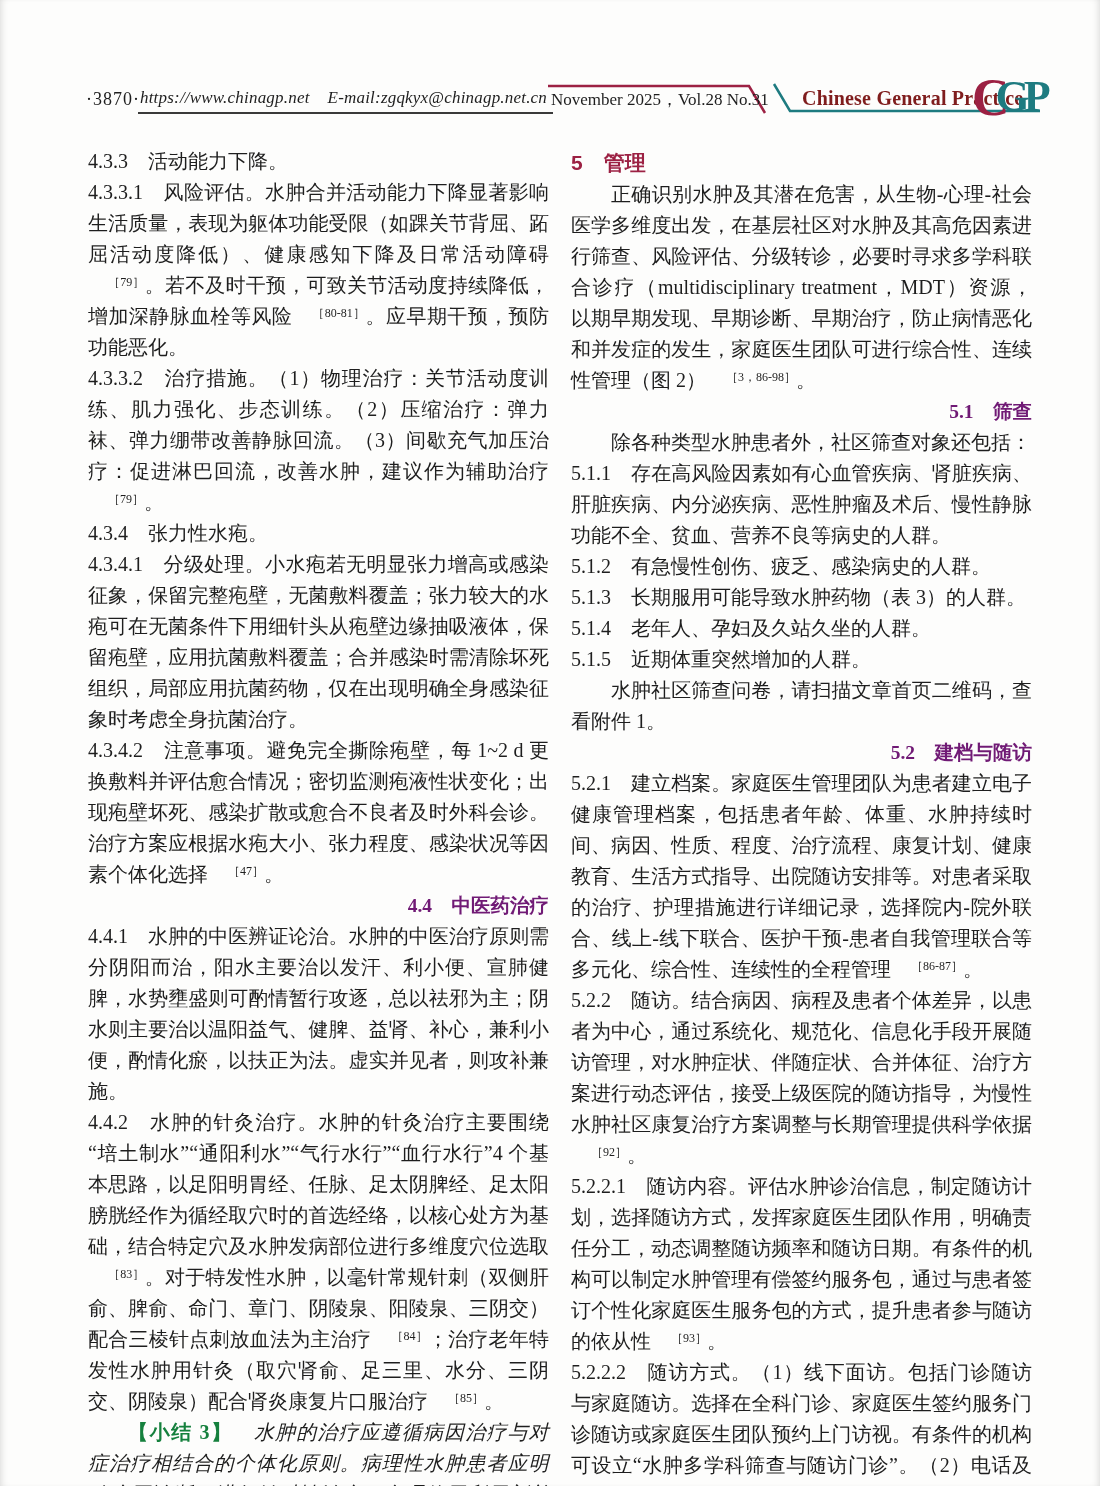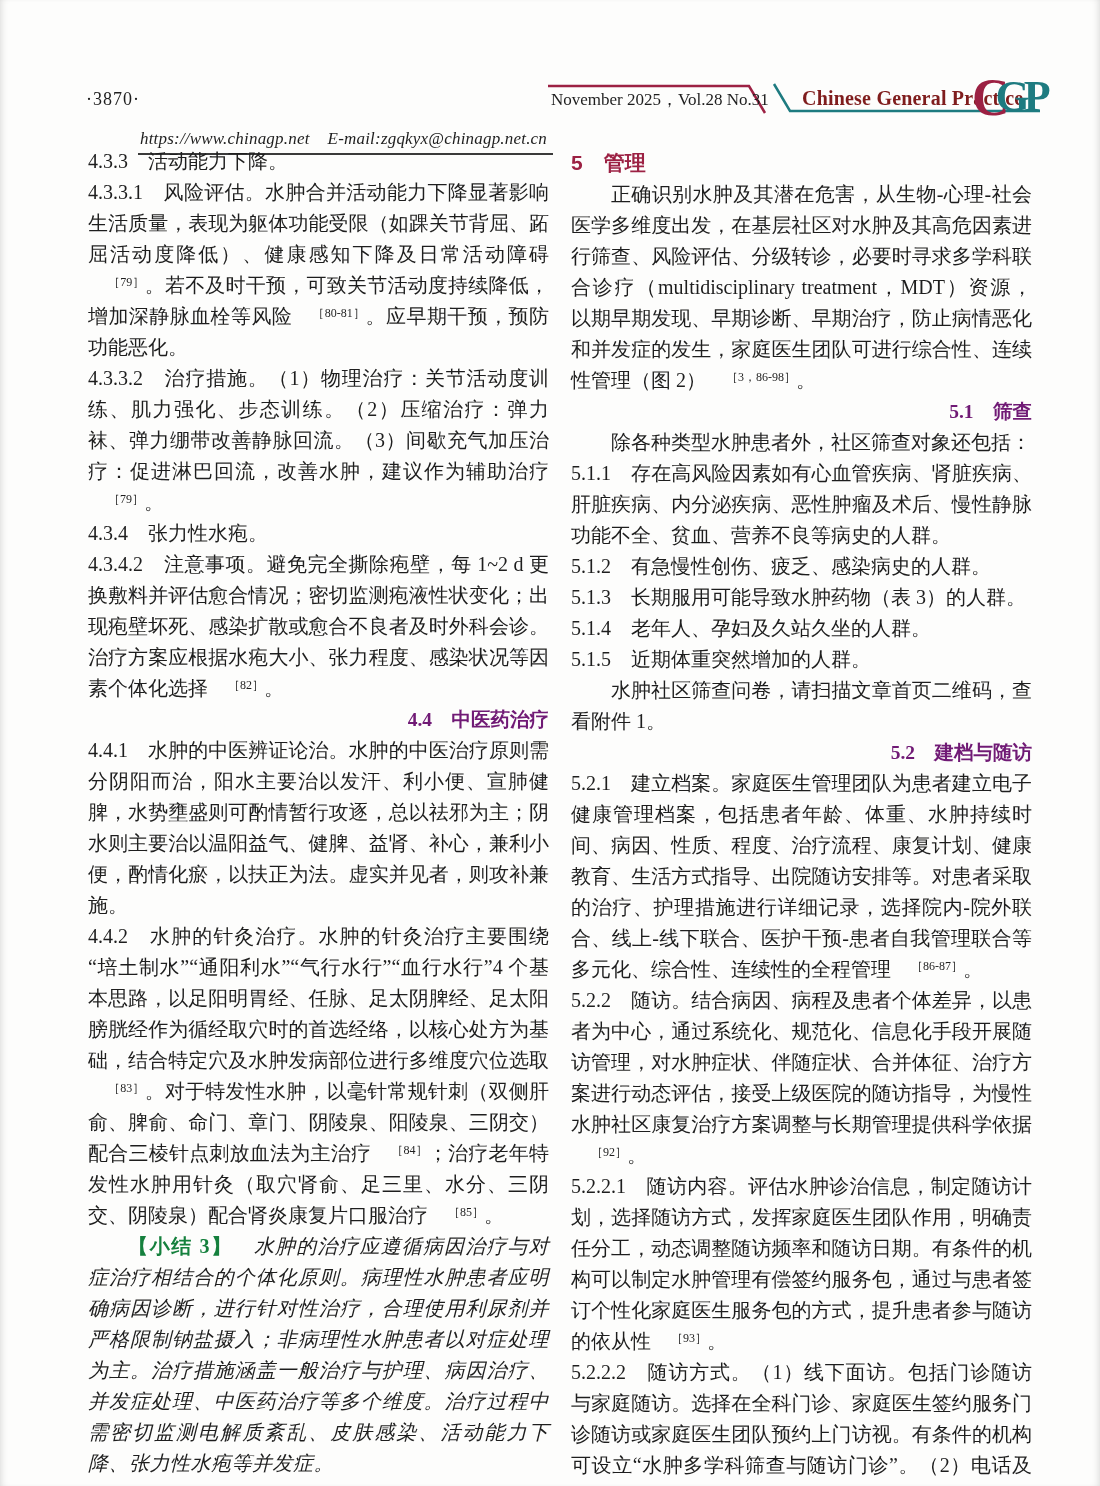--- a/index.html
+++ b/index.html
@@ -12,21 +12,21 @@
   .page{
     position:relative;width:1100px;height:1486px;
     background:#fdfdfc;overflow:hidden;
     box-shadow:inset 6px 0 8px -6px rgba(0,0,0,.18), inset -6px 0 8px -6px rgba(0,0,0,.18);
   }
   
   .hdr{position:absolute;top:0;left:0;width:1100px;height:140px;}
   .hdr-pagenum{position:absolute;left:86px;top:89px;font-size:18px;letter-spacing:1px;}
   .hdr-links{
     position:absolute;left:138px;top:88px;font-size:17px;font-style:italic;
-    border-bottom:2px solid #3a3a3a;padding:0 6px 4px 2px;letter-spacing:.2px;margin-top:41px;
+    border-bottom:2px solid #3a3a3a;padding:0 6px 4px 2px;letter-spacing:.2px;
   }
   .hdr-links .sep{display:inline-block;width:18px;}
   .hdr-issue{position:absolute;left:551px;top:88px;font-size:17px;}
   .hdr-journal{
     position:absolute;left:802px;top:87px;font-size:20px;font-weight:bold;
     color:#7f1d1d;font-family:"Liberation Serif","DejaVu Serif",serif;letter-spacing:.2px;
   }
   .logo{position:absolute;left:972px;top:72px;font-weight:bold;line-height:1;
         font-family:"Liberation Serif","DejaVu Serif",serif;}
   .logo span{display:inline-block;}
@@ -77,21 +77,22 @@
     <span class="hdr-journal">Chinese General Practice</span>
     <span class="logo"><span class="logo-c">C</span><span class="logo-g">G</span><span class="logo-p">P</span></span>
   </div>
 
   <div class="columns">
     <div class="col" id="col-left">
         <p class="para"><span>4.3.3　活动能力下降。</span></p>
         <p class="para"><span>4.3.3.1　风险评估。水肿合并活动能力下降显著影响生活质量，表现为躯体功能受限（如踝关节背屈、跖屈活动度降低）、健康感知下降及日常活动障碍</span><sup class="ref">［79］</sup><span>。若不及时干预，可致关节活动度持续降低，增加深静脉血栓等风险</span><sup class="ref">［80-81］</sup><span>。应早期干预，预防功能恶化。</span></p>
         <p class="para"><span>4.3.3.2　治疗措施。（1）物理治疗：关节活动度训练、肌力强化、步态训练。（2）压缩治疗：弹力袜、弹力绷带改善静脉回流。（3）间歇充气加压治疗：促进淋巴回流，改善水肿，建议作为辅助治疗</span><sup class="ref">［79］</sup><span>。</span></p>
         <p class="para"><span>4.3.4　张力性水疱。</span></p>
-        <p class="para"><span>4.3.4.2　注意事项。避免完全撕除疱壁，每 1~2 d 更换敷料并评估愈合情况；密切监测疱液性状变化；出现疱壁坏死、感染扩散或愈合不良者及时外科会诊。治疗方案应根据水疱大小、张力程度、感染状况等因素个体化选择</span><sup class="ref">［82］</sup><span>。</span></p>
+        <p class="para"><span>4.3.4.1　分级处理。小水疱若无明显张力增高或感染征象，保留完整疱壁，无菌敷料覆盖；张力较大的水疱可在无菌条件下用细针头从疱壁边缘抽吸液体，保留疱壁，应用抗菌敷料覆盖；合并感染时需清除坏死组织，局部应用抗菌药物，仅在出现明确全身感染征象时考虑全身抗菌治疗。</span></p>
+        <p class="para"><span>4.3.4.2　注意事项。避免完全撕除疱壁，每 1~2 d 更换敷料并评估愈合情况；密切监测疱液性状变化；出现疱壁坏死、感染扩散或愈合不良者及时外科会诊。治疗方案应根据水疱大小、张力程度、感染状况等因素个体化选择</span><sup class="ref">［47］</sup><span>。</span></p>
         <h3 class="h2"><span>4.4　中医药治疗</span></h3>
         <p class="para"><span>4.4.1　水肿的中医辨证论治。水肿的中医治疗原则需分阴阳而治，阳水主要治以发汗、利小便、宣肺健脾，水势壅盛则可酌情暂行攻逐，总以祛邪为主；阴水则主要治以温阳益气、健脾、益肾、补心，兼利小便，酌情化瘀，以扶正为法。虚实并见者，则攻补兼施。</span></p>
         <p class="para"><span>4.4.2　水肿的针灸治疗。水肿的针灸治疗主要围绕“培土制水”“通阳利水”“气行水行”“血行水行”4 个基本思路，以足阳明胃经、任脉、足太阴脾经、足太阳膀胱经作为循经取穴时的首选经络，以核心处方为基础，结合特定穴及水肿发病部位进行多维度穴位选取</span><sup class="ref">［83］</sup><span>。对于特发性水肿，以毫针常规针刺（双侧肝俞、脾俞、命门、章门、阴陵泉、阳陵泉、三阴交）配合三棱针点刺放血法为主治疗</span><sup class="ref">［84］</sup><span>；治疗老年特发性水肿用针灸（取穴肾俞、足三里、水分、三阴交、阴陵泉）配合肾炎康复片口服治疗</span><sup class="ref">［85］</sup><span>。</span></p>
         <p class="summary"><span class="lbl">【小结 3】</span><span>　水肿的治疗应遵循病因治疗与对症治疗相结合的个体化原则。病理性水肿患者应明确病因诊断，进行针对性治疗，合理使用利尿剂并严格限制钠盐摄入；非病理性水肿患者以对症处理为主。治疗措施涵盖一般治疗与护理、病因治疗、并发症处理、中医药治疗等多个维度。治疗过程中需密切监测电解质紊乱、皮肤感染、活动能力下降、张力性水疱等并发症。</span></p>
       </div>
     <div class="col" id="col-right">
         <h2 class="h1red"><span>5　管理</span></h2>
         <p class="para indent"><span>正确识别水肿及其潜在危害，从生物-心理-社会医学多维度出发，在基层社区对水肿及其高危因素进行筛查、风险评估、分级转诊，必要时寻求多学科联合诊疗（multidisciplinary treatment，MDT）资源，以期早期发现、早期诊断、早期治疗，防止病情恶化和并发症的发生，家庭医生团队可进行综合性、连续性管理（图 2）</span><sup class="ref">［3，86-98］</sup><span>。</span></p>
         <h3 class="h2"><span>5.1　筛查</span></h3>
         <p class="para indent"><span>除各种类型水肿患者外，社区筛查对象还包括：</span></p>

